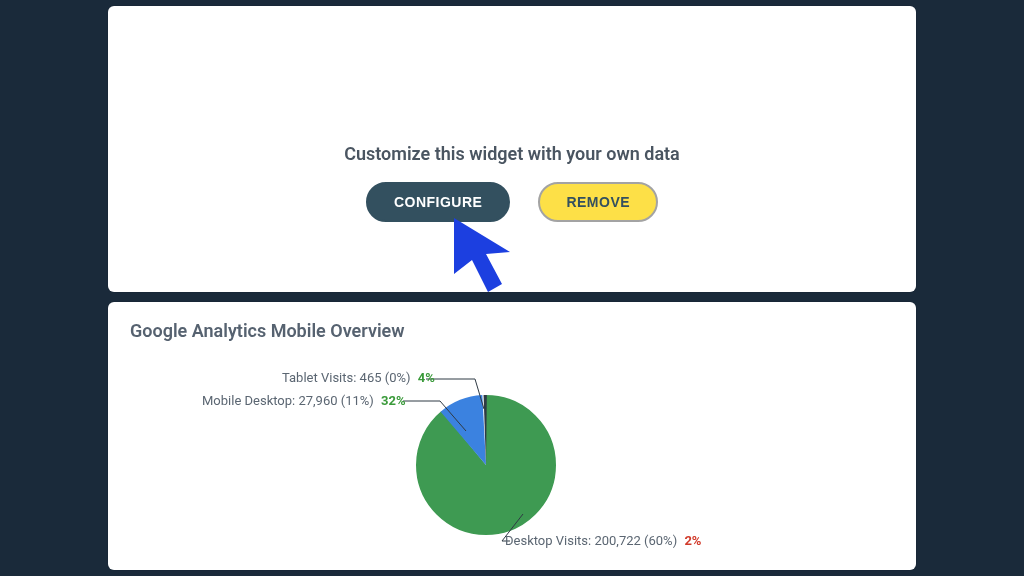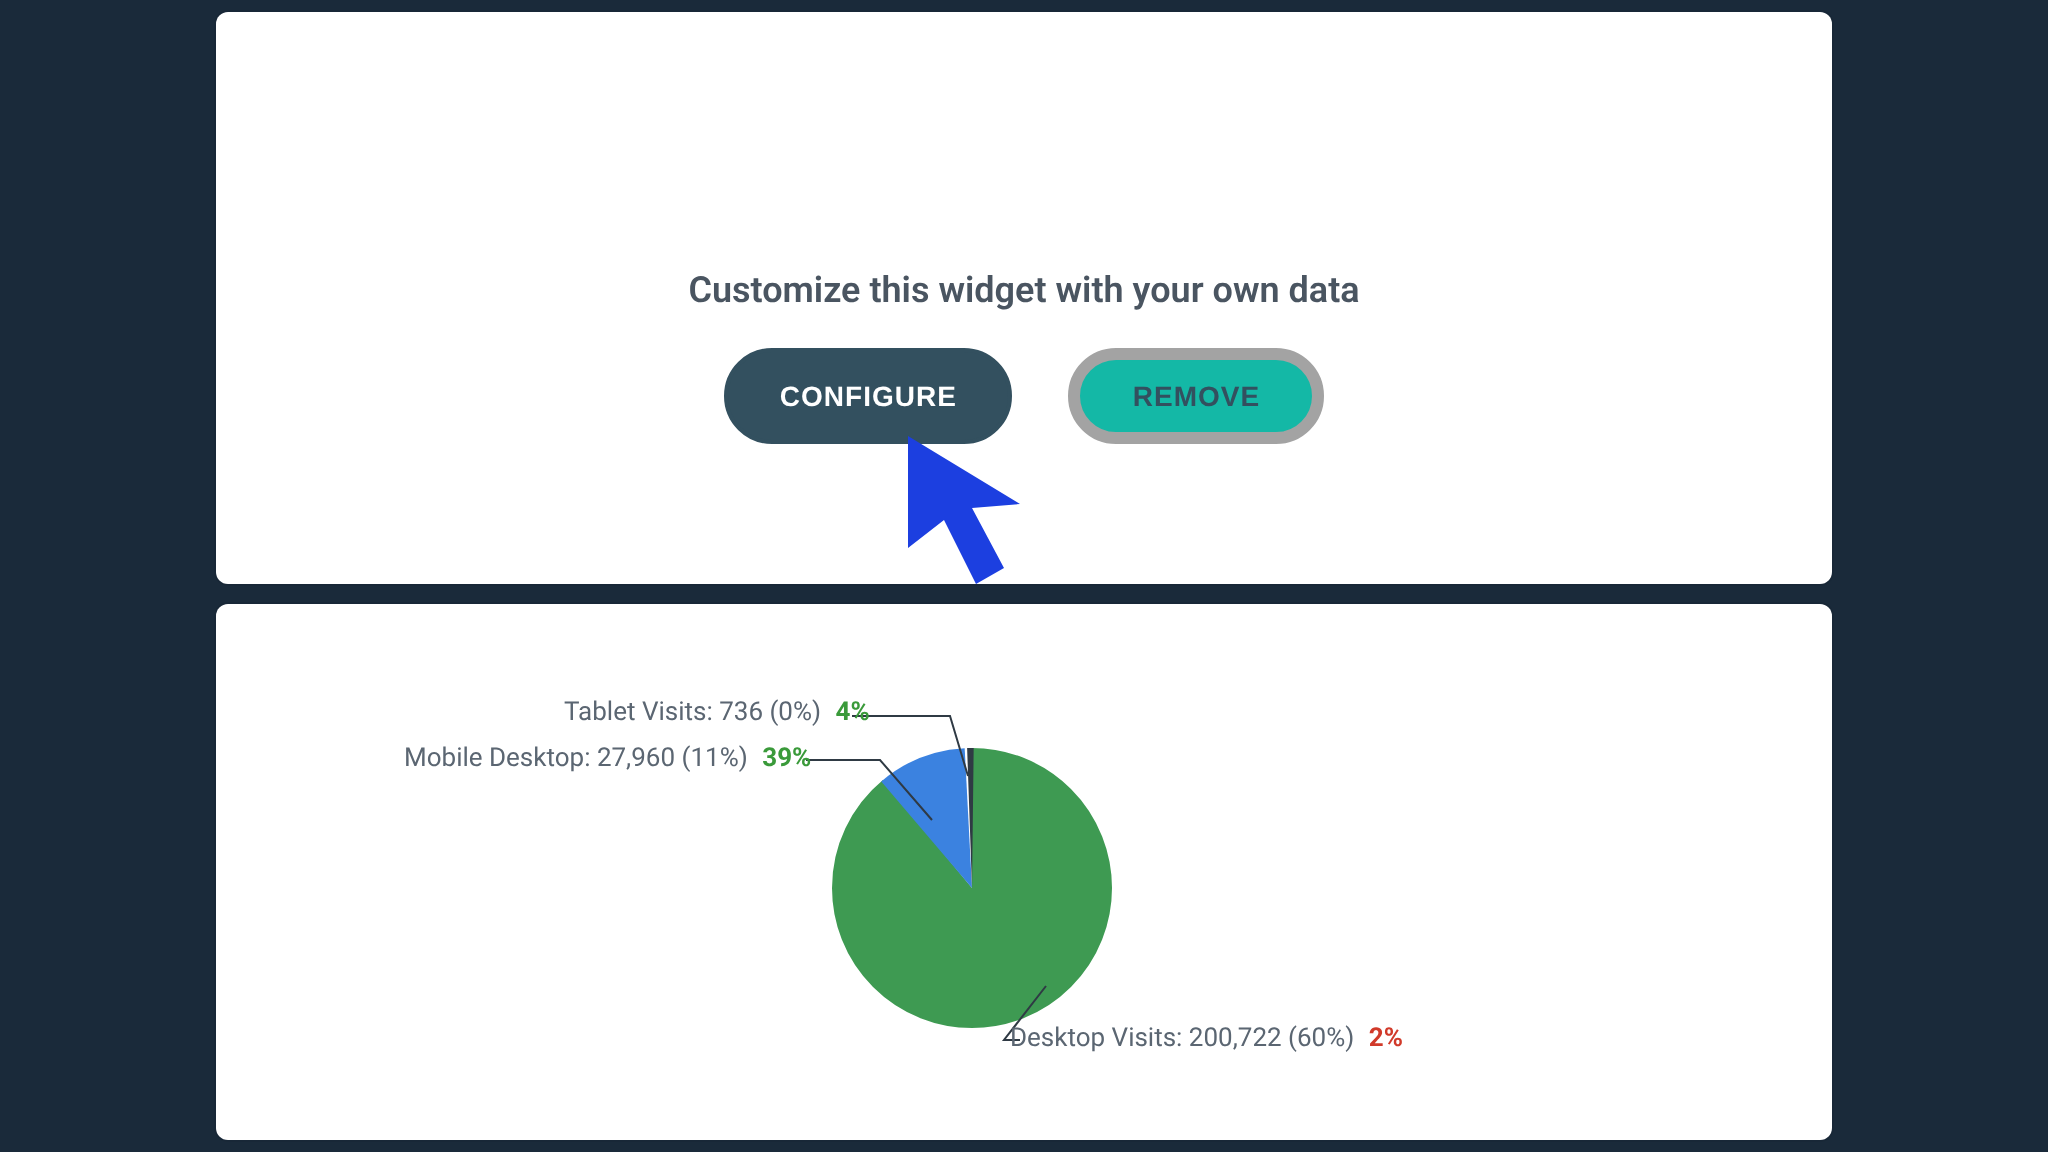--- a/index.html
+++ b/index.html
@@ -51,23 +51,23 @@
       letter-spacing: 0.5px;
       cursor: pointer;
       text-transform: uppercase;
     }
     .btn-primary {
       background: #33505f;
       color: #ffffff;
       border: 2px solid #33505f;
     }
     .btn-secondary {
-      background: #14b8a6;
+      background: #fde047;
       color: #33505f;
-      border: 6px solid #a3a3a3;
+      border: 2px solid #a3a3a3;
     }
     .cursor-arrow {
       position: absolute;
       left: 340px;
       top: 206px;
       pointer-events: none;
     }
     .card-bottom {
       height: 268px;
       padding: 18px 22px 10px 22px;
@@ -119,20 +119,21 @@
     <div class="btn-row">
       <button class="btn btn-primary">CONFIGURE</button>
       <button class="btn btn-secondary">REMOVE</button>
     </div>
     <svg class="cursor-arrow" width="90" height="90" viewBox="0 0 90 90">
       <polygon points="6,6 6,62 24,48 40,80 54,72 38,42 62,40" fill="#1c3fe0"></polygon>
     </svg>
   </div>
 
   <div class="card card-bottom">
+    <div class="section-title">Google Analytics Mobile Overview</div>
     <div class="chart-wrap">
 
       <svg class="pie-svg" viewBox="0 0 100 100">
 
         <g transform="translate(50,50)">
 
           <circle r="25" cx="0" cy="0" fill="none" stroke="#3e9a52" stroke-width="50" stroke-dasharray="139.6 157.08" transform="rotate(-90)"></circle>
 
           <circle r="25" cx="0" cy="0" fill="none" stroke="#3b82e0" stroke-width="50" stroke-dasharray="16.3 157.08" transform="rotate(229.6)"></circle>
 
@@ -143,26 +144,26 @@
       <svg width="690" height="230" style="position:absolute;left:0;top:0">
 
         <polyline class="leader" points="296,38 345,38 354,68"></polyline>
 
         <polyline class="leader" points="273,60 310,60 336,90"></polyline>
 
         <polyline class="leader" points="393,173 372,200 380,200"></polyline>
       </svg>
 
       <div class="lbl lbl-tablet">
-        <span>Tablet Visits: 736 (0%)</span>
+        <span>Tablet Visits: 465 (0%)</span>
         <span class="pct pct-green">4%</span>
       </div>
       <div class="lbl lbl-mobile">
         <span>Mobile Desktop: 27,960 (11%)</span>
-        <span class="pct pct-green">39%</span>
+        <span class="pct pct-green">32%</span>
       </div>
       <div class="lbl lbl-desktop">
         <span>Desktop Visits: 200,722 (60%)</span>
         <span class="pct pct-red">2%</span>
       </div>
 
     </div>
   </div>
 
 </div>

